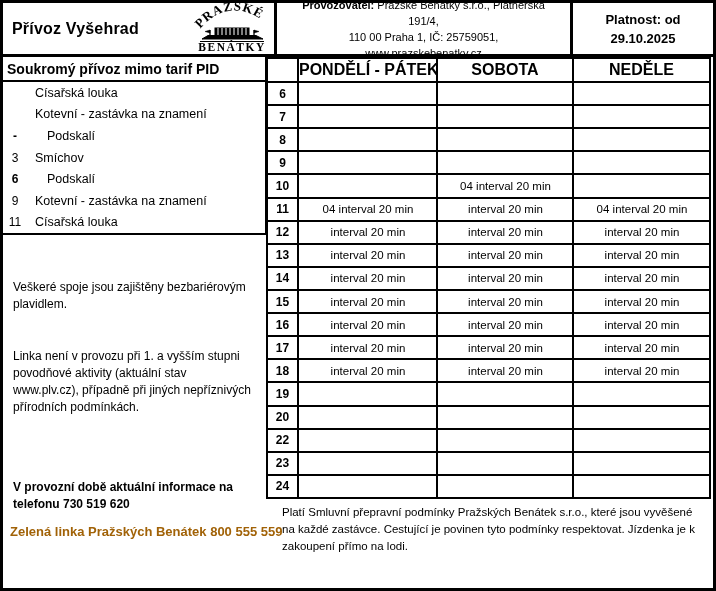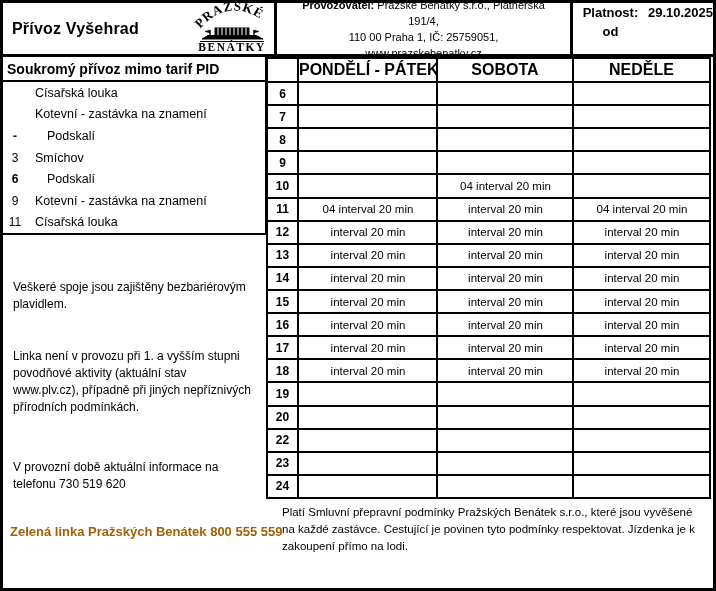--- a/index.html
+++ b/index.html
@@ -18,21 +18,21 @@
   .header { position:absolute; left:0; top:0; width:710px; height:54px;
             border-bottom:3px solid #000; display:flex; box-sizing:border-box; }
   .title-cell { width:274px; box-sizing:border-box; border-right:3px solid #000;
                 display:flex; align-items:center; justify-content:space-between;
                 padding:0 3px 0 9px; }
   .page-title { font-size:16px; font-weight:bold; margin:0; letter-spacing:0.2px; }
   .logo { width:78px; flex:0 0 78px; }
   .provider-cell { width:296px; box-sizing:border-box; border-right:3px solid #000;
                    display:flex; flex-direction:column; justify-content:center;
                    text-align:center; font-size:11px; line-height:16px; padding:0 20px; }
-  .validity-cell { flex:1; display:flex; flex-direction:row; justify-content:center;
+  .validity-cell { flex:1; display:flex; flex-direction:column; justify-content:center;
                    text-align:center; font-weight:bold; font-size:13px; line-height:19px; }
   .bold { font-weight:bold; }
 
   
   .left-box { position:absolute; left:0; top:54px; width:264px; height:178px;
               box-sizing:border-box; border-right:2px solid #000; border-bottom:2px solid #000; }
   .left-box-header { height:25px; box-sizing:border-box; border-bottom:2px solid #000;
                      font-weight:bold; font-size:14px; padding:4px 0 0 4px; }
   .stops { display:flex; flex-direction:column; height:151px; }
   .stop-row { flex:1; display:flex; align-items:center; font-size:12.5px; }
@@ -50,21 +50,21 @@
   .timetable .day-col-1 { width:134px; }
   .timetable .day-col-2 { width:135px; }
   .timetable tbody th { font-size:12px; font-weight:bold; text-align:center; padding:0; }
   .timetable tbody td { font-size:11.5px; text-align:center; padding:0 2px 0 3px; vertical-align:middle; }
 
   
   .note { position:absolute; left:10px; width:262px; font-size:12px; line-height:17px;
           margin:0; white-space:pre-line; }
   .note-accessibility { top:276px; }
   .note-flood { top:345px; }
-  .note-phone { top:456px; font-weight:normal; }
+  .note-phone { top:476px; font-weight:bold; }
   .note-green { top:520px; left:7px; font-weight:bold; font-size:13px; white-space:nowrap; }
 
   .terms { position:absolute; left:279px; top:501px; width:428px; font-size:11.5px;
            line-height:17px; margin:0; white-space:pre-line; }
 </style>
 </head>
 <body>
 
 <div class="page">
 

